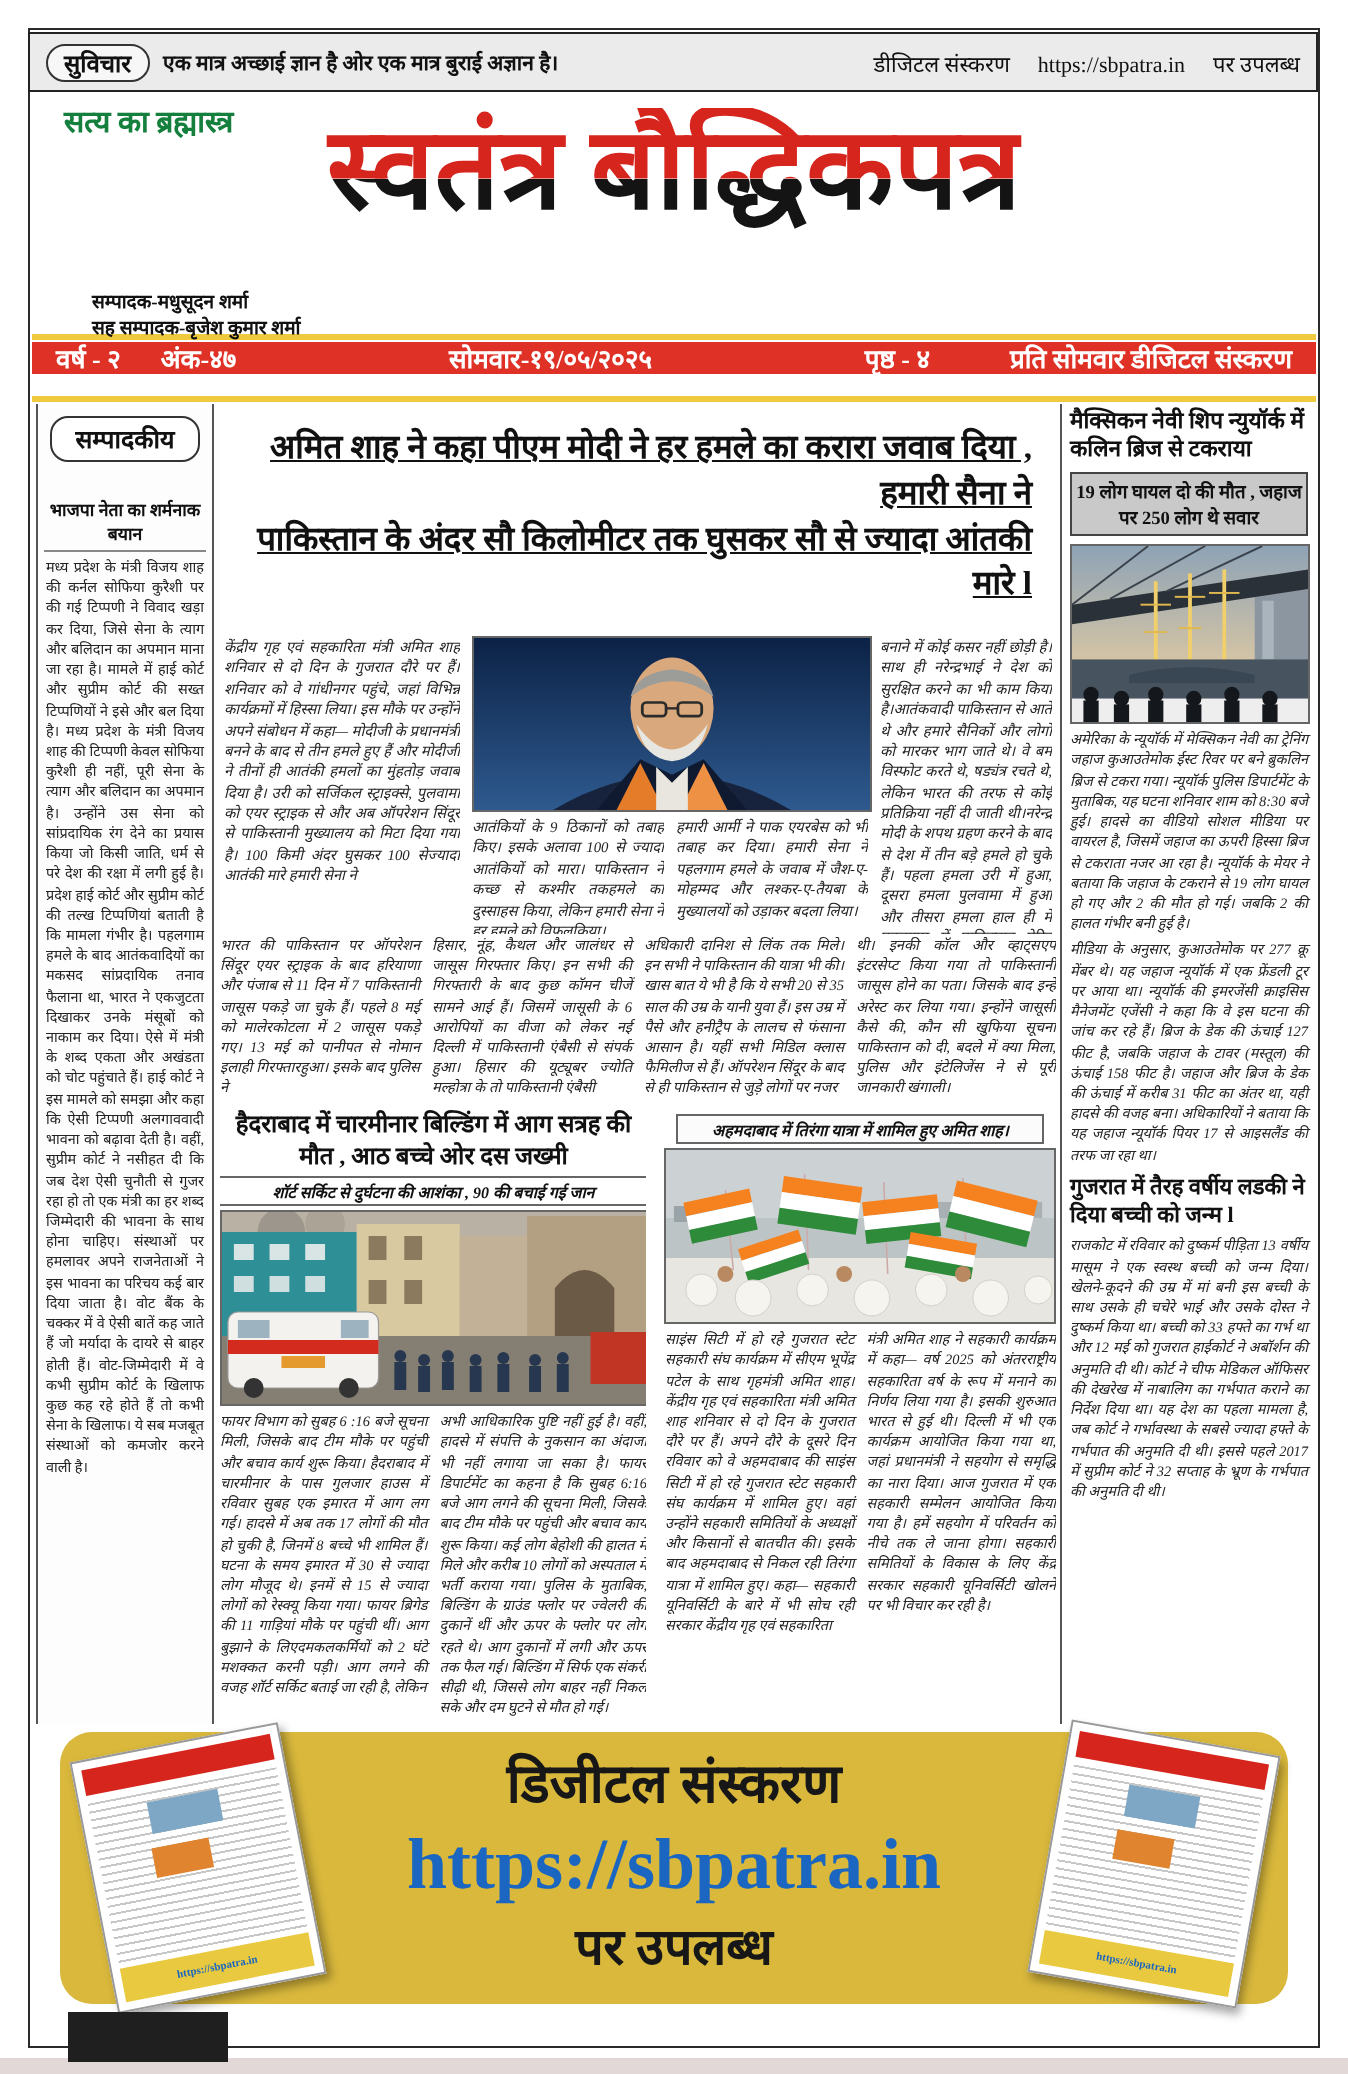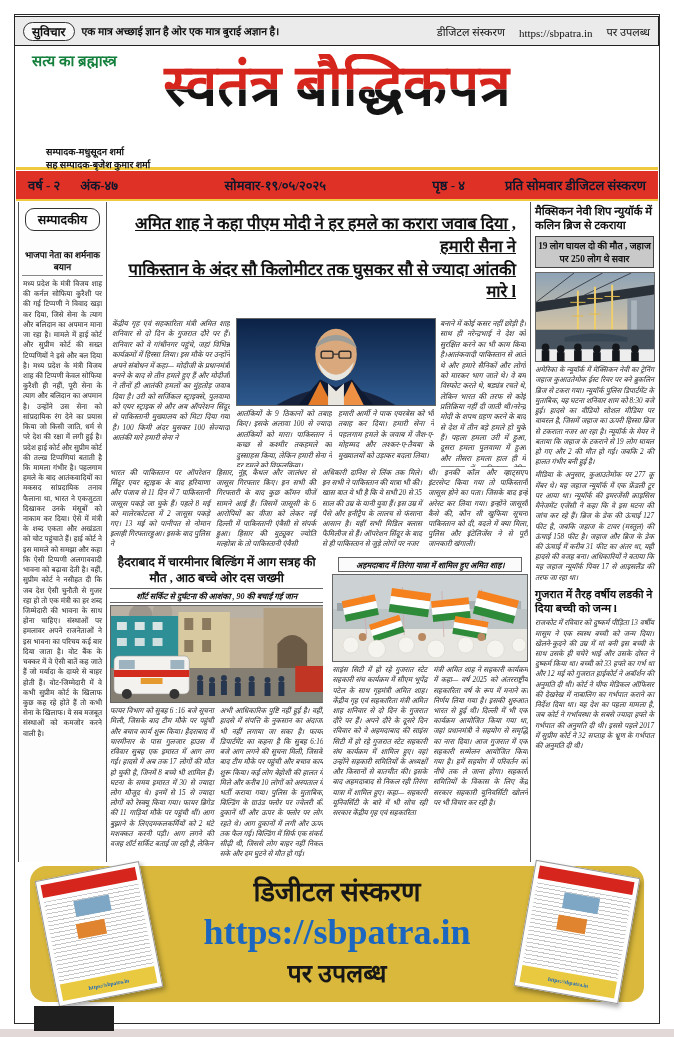--- a/index.html
+++ b/index.html
@@ -20,21 +20,21 @@
   .masthead{position:absolute;left:20px;top:48px;width:634px;height:118px;z-index:2;}
   .tagline{position:absolute;left:12px;top:2px;color:#15803d;font-weight:700;font-size:15px;}
   .mast-wrap{position:absolute;left:0;top:8px;width:100%;text-align:center;}
   .mast-title{position:relative;display:inline-block;font-size:57px;line-height:1.05;font-weight:700;white-space:nowrap;}
   .mast-title .t-red{color:#d6251d;clip-path:inset(0 0 44% 0);}
   .mast-title .t-black{position:absolute;left:0;top:0;color:#141414;clip-path:inset(56% 0 0 0);}
   .editors{position:absolute;left:2px;bottom:-6px;font-size:9.5px;font-weight:700;line-height:1.35;margin-left:24px;}
 
   .rule{position:absolute;left:16px;width:642px;height:3px;background:#efc93e;}
   .rule1{top:167px;} .rule2{top:198px;}
-  .dateline{position:absolute;left:16px;top:171px;width:642px;height:28px;background:#e03127;color:#0f172a;
+  .dateline{position:absolute;left:16px;top:171px;width:642px;height:16px;background:#e03127;color:#ffffff;
             display:flex;align-items:center;box-sizing:border-box;padding:0 12px;font-weight:700;font-size:13px;z-index:2;}
   .dl-left{display:flex;gap:20px;}
   .dl-date{flex:1;text-align:center;}
   .dl-page{margin-right:40px;}
 
   
   .ed-col{position:absolute;left:18px;top:202px;width:89px;height:660px;box-sizing:border-box;
           border-left:1px solid #555;border-right:1px solid #555;padding:4px 3px;overflow:hidden;background:#fdfdfd;}
   .ed-box{border:1.5px solid #333;border-radius:9px;text-align:center;font-weight:700;font-size:12.5px;
           padding:2px 0;margin:2px 3px 18px;background:#fff;}

